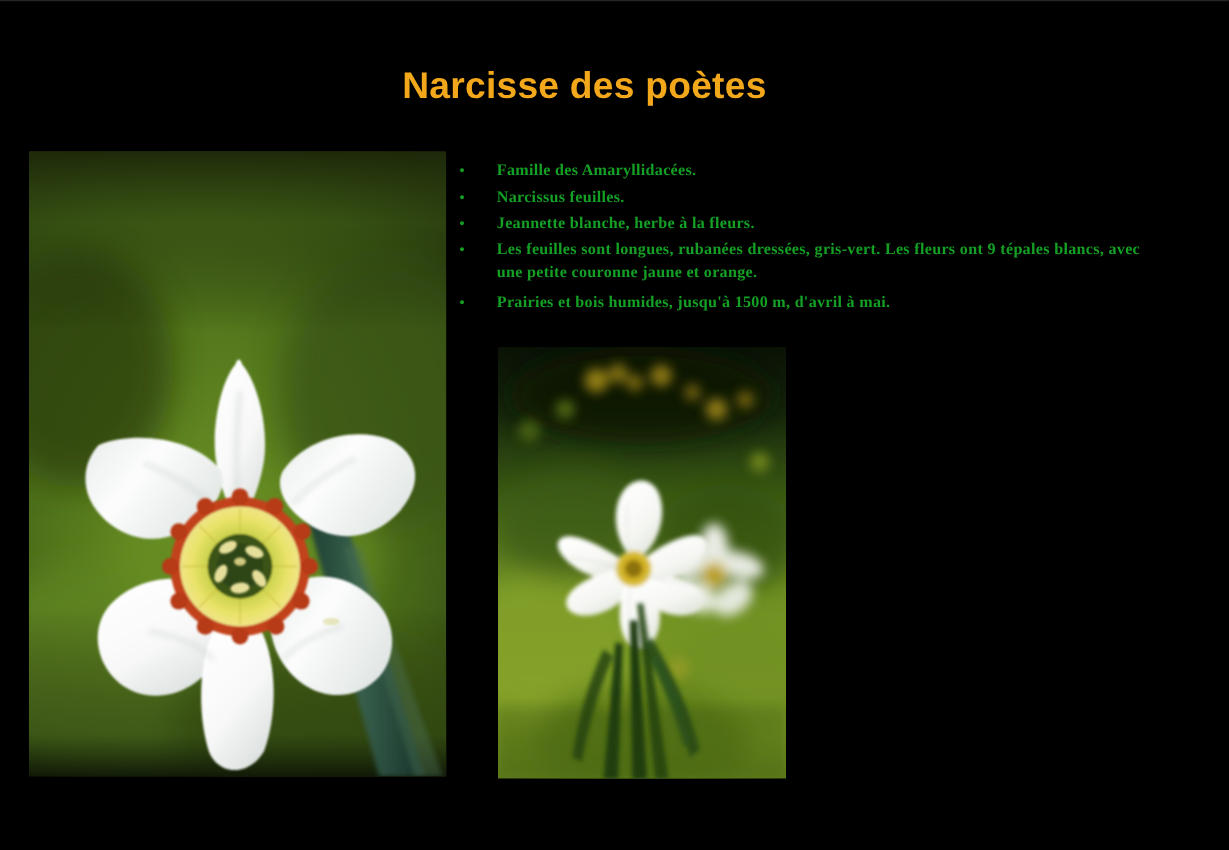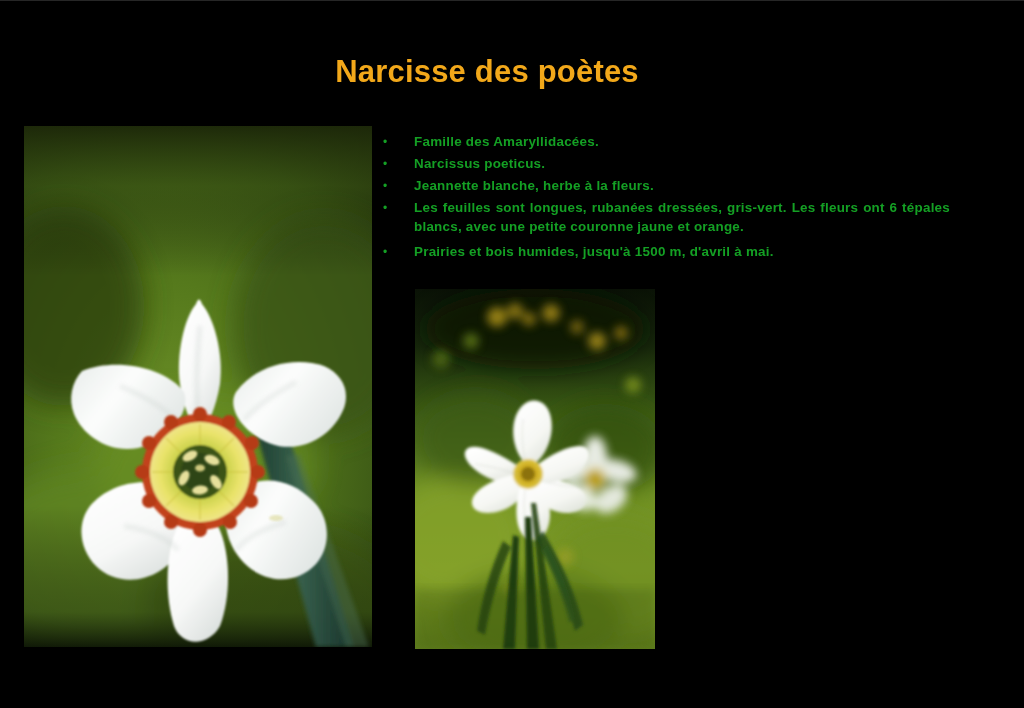--- a/index.html
+++ b/index.html
@@ -67,20 +67,21 @@
   }
   .bullet-text {
     flex: 1 1 auto;
     color: #14A024;
     font-size: 13.4px;
     font-weight: bold;
     line-height: 18.5px;
     letter-spacing: 0.25px;
     text-align: justify;
     text-justify: inter-word;
+    font-family: Liberation Serif, serif;
   }
   .bullet-row.wide .bullet-text {
     width: 520px;
   }
   .bullet-row.last {
     margin-top: 7px;
   }
 
   
   .photo {
@@ -266,31 +267,31 @@
 
   <div class="bullet-list">
 
     <div class="bullet-row">
       <span class="bullet-marker">•</span>
       <span class="bullet-text">Famille des Amaryllidacées.</span>
     </div>
 
     <div class="bullet-row">
       <span class="bullet-marker">•</span>
-      <span class="bullet-text">Narcissus poeticus.</span>
+      <span class="bullet-text">Narcissus feuilles.</span>
     </div>
 
     <div class="bullet-row">
       <span class="bullet-marker">•</span>
       <span class="bullet-text">Jeannette blanche, herbe à la fleurs.</span>
     </div>
 
     <div class="bullet-row wide">
       <span class="bullet-marker">•</span>
-      <span class="bullet-text">Les feuilles sont longues, rubanées dressées, gris-vert. Les fleurs ont 6 tépales blancs, avec une petite couronne jaune et orange.</span>
+      <span class="bullet-text">Les feuilles sont longues, rubanées dressées, gris-vert. Les fleurs ont 9 tépales blancs, avec une petite couronne jaune et orange.</span>
     </div>
 
     <div class="bullet-row last">
       <span class="bullet-marker">•</span>
       <span class="bullet-text">Prairies et bois humides, jusqu'à 1500 m, d'avril à mai.</span>
     </div>
 
   </div>
 
   <div class="photo photo-right">

